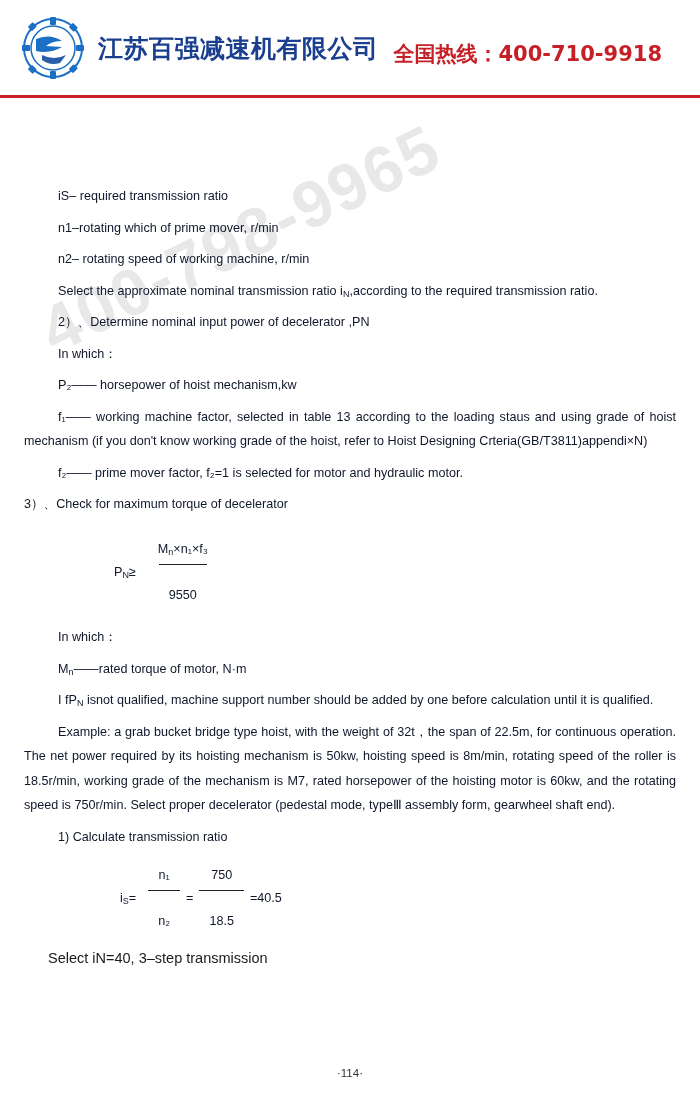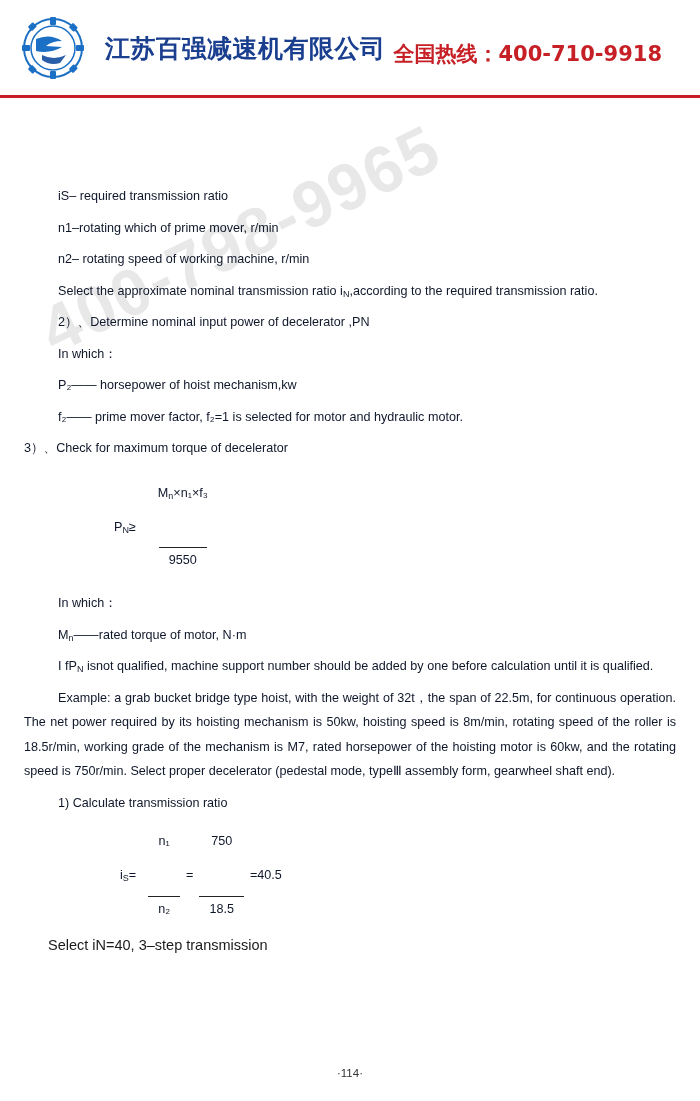--- a/index.html
+++ b/index.html
@@ -27,21 +27,21 @@
   .header {
     position: relative;
     height: 96px;
     padding: 0 22px;
     display: flex;
     align-items: center;
   }
   .logo-wrap {
     display: flex;
     align-items: center;
-    gap: 21px;
+    gap: 14px;
   }
   .logo-mark {
     width: 62px;
     height: 62px;
     position: relative;
     flex: 0 0 auto;
   }
   .company-name {
     font-family: "DejaVu Sans", sans-serif;
     font-size: 25px;
@@ -133,24 +133,23 @@
     align-items: center;
     margin: 0 6px;
     vertical-align: middle;
     justify-content: center;
   }
   .frac .num {
     padding: 0 10px 2px 10px;
     white-space: nowrap;
   }
   .frac .den {
-    padding: 0 10px 0 10px;
+    padding: 18px 10px 0 10px;
     border-top: 1px solid #222;
     white-space: nowrap;
-    margin-top: 40px;
   }
   .lead {
     margin-right: 6px;
   }
 
   .formula-2 {
     position: relative;
     z-index: 2;
     margin: 14px 0 16px 0;
     padding-left: 96px;
@@ -223,20 +222,21 @@
 
     <p class="indent justify">
       <span>Select the approximate nominal transmission ratio i</span><sub>N</sub><span>,according to the required transmission ratio.</span>
     </p>
 
     <p class="indent">2）、Determine nominal input power of decelerator ,PN</p>
 
 
     <p class="indent">In which：</p>
     <p class="indent">P₂—— horsepower of hoist mechanism,kw</p>
+    <p class="indent justify">f₁—— working machine factor, selected in table 13 according to the loading staus and using grade of hoist mechanism (if you don't know working grade of the hoist, refer to Hoist Designing Crteria(GB/T3811)appendi×N)</p>
     <p class="indent">f₂—— prime mover factor, f₂=1 is selected for motor and hydraulic motor.</p>
     <p class="no-indent">3）、Check for maximum torque of decelerator</p>
 
     <div class="formula-1">
       <span class="lead"><span>P</span><sub>N</sub><span>≥</span></span>
       <span class="frac">
         <span class="num"><span>M</span><sub>n</sub><span>×n₁×f₃</span></span>
         <span class="den">9550</span>
       </span>
     </div>

